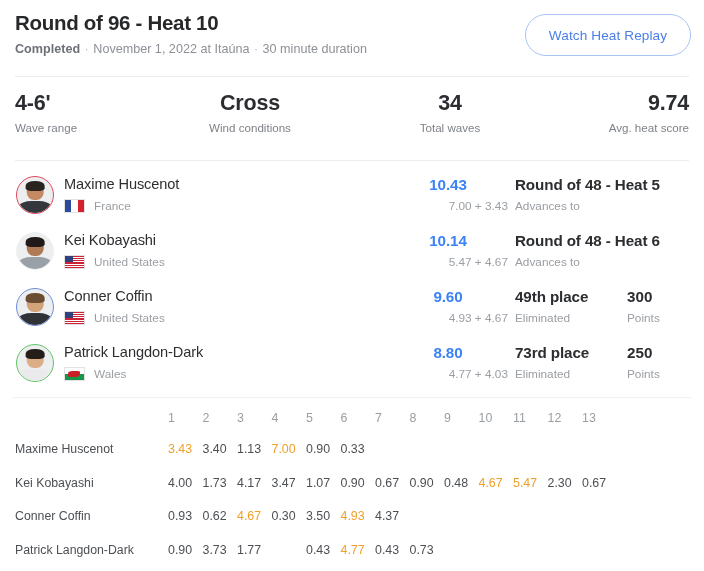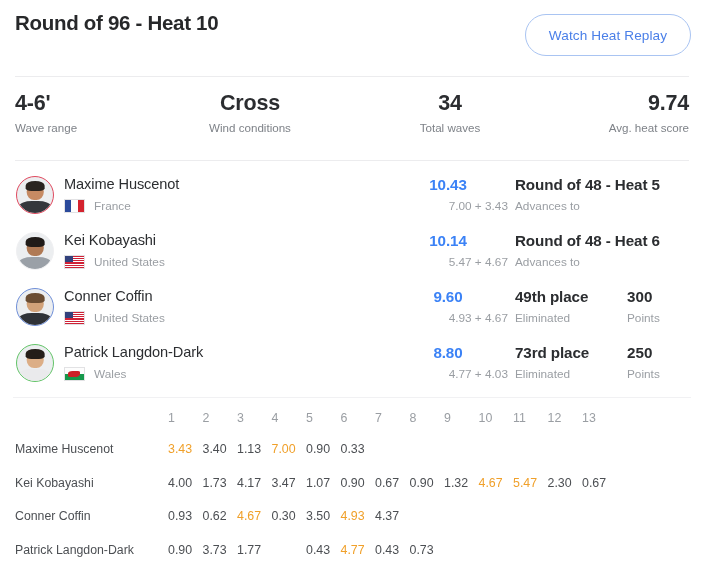--- a/index.html
+++ b/index.html
@@ -314,20 +314,27 @@
   }
   .wave-cell.hl { color: #f0a02a; }
 </style>
 </head>
 <body>
 
 <div class="page">
 
   <div class="header">
     <div class="header-title">Round of 96 - Heat 10</div>
+    <div class="header-sub">
+      <span class="status">Completed</span>
+      <span class="dot">·</span>
+      <span>November 1, 2022 at Itaúna</span>
+      <span class="dot">·</span>
+      <span>30 minute duration</span>
+    </div>
   </div>
 
   <button class="replay-btn">Watch Heat Replay</button>
 
   <div class="divider" style="top:76px;"></div>
 
   <div class="stats">
       <div class="stat s0">
         <div class="stat-value">4-6'</div>
         <div class="stat-label">Wave range</div>
@@ -484,21 +491,21 @@
         <div class="wave-row">
           <div class="wave-row-label">Kei Kobayashi</div>
           <div class="wave-cell" style="left: 168px;">4.00</div>
           <div class="wave-cell" style="left: 202.5px;">1.73</div>
           <div class="wave-cell" style="left: 237px;">4.17</div>
           <div class="wave-cell" style="left: 271.5px;">3.47</div>
           <div class="wave-cell" style="left: 306px;">1.07</div>
           <div class="wave-cell" style="left: 340.5px;">0.90</div>
           <div class="wave-cell" style="left: 375px;">0.67</div>
           <div class="wave-cell" style="left: 409.5px;">0.90</div>
-          <div class="wave-cell" style="left: 444px;">1.32</div>
+          <div class="wave-cell" style="left: 444px;">0.48</div>
           <div class="wave-cell hl" style="left: 478.5px;">4.67</div>
           <div class="wave-cell hl" style="left: 513px;">5.47</div>
           <div class="wave-cell" style="left: 547.5px;">2.30</div>
           <div class="wave-cell" style="left: 582px;">0.67</div>
         </div>
         <div class="wave-row">
           <div class="wave-row-label">Conner Coffin</div>
           <div class="wave-cell" style="left: 168px;">0.93</div>
           <div class="wave-cell" style="left: 202.5px;">0.62</div>
           <div class="wave-cell hl" style="left: 237px;">4.67</div>

